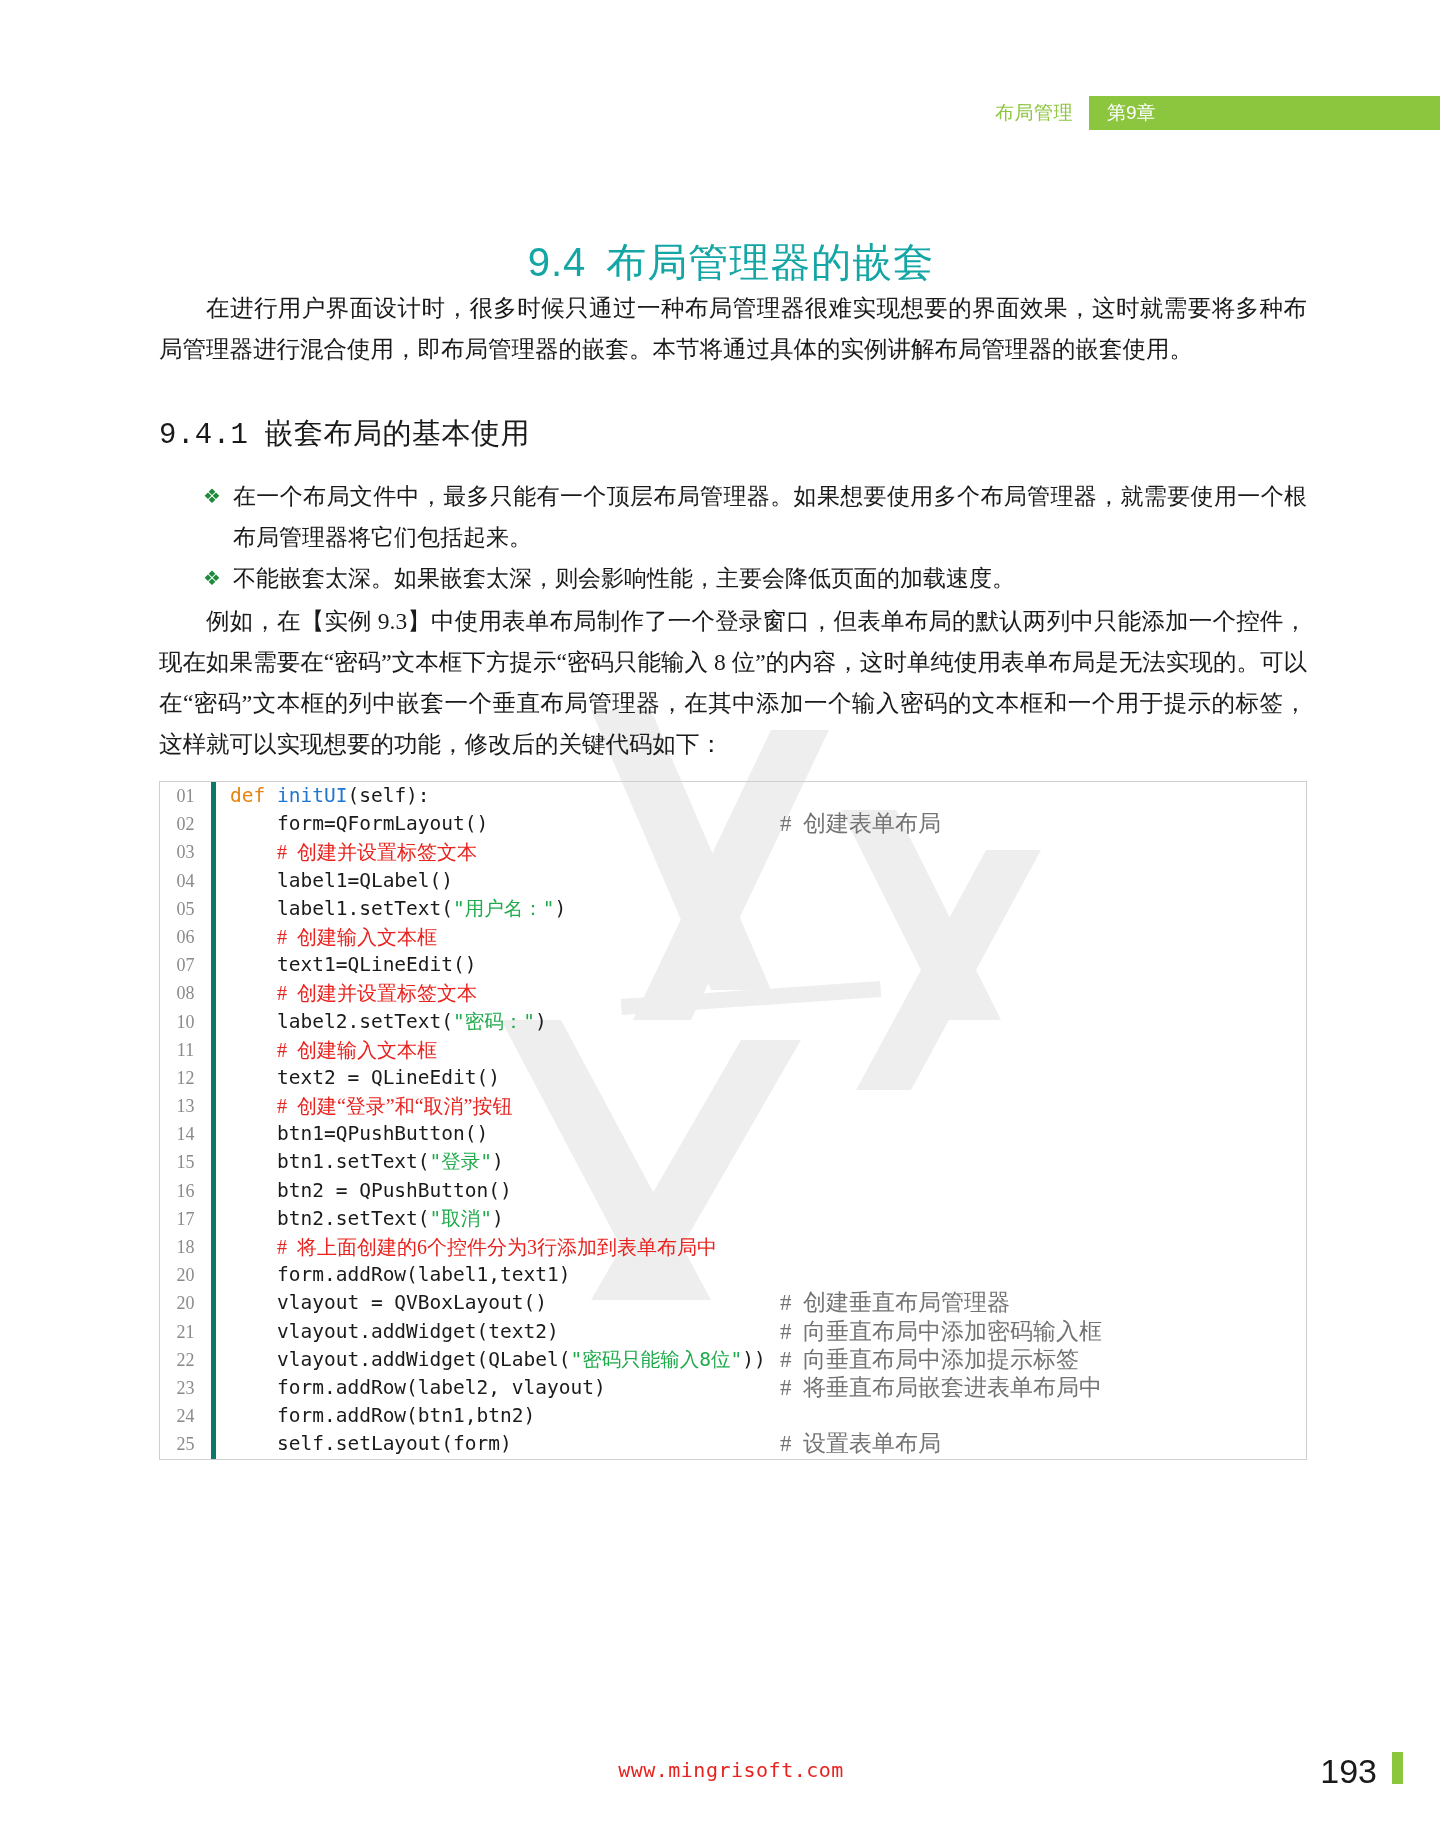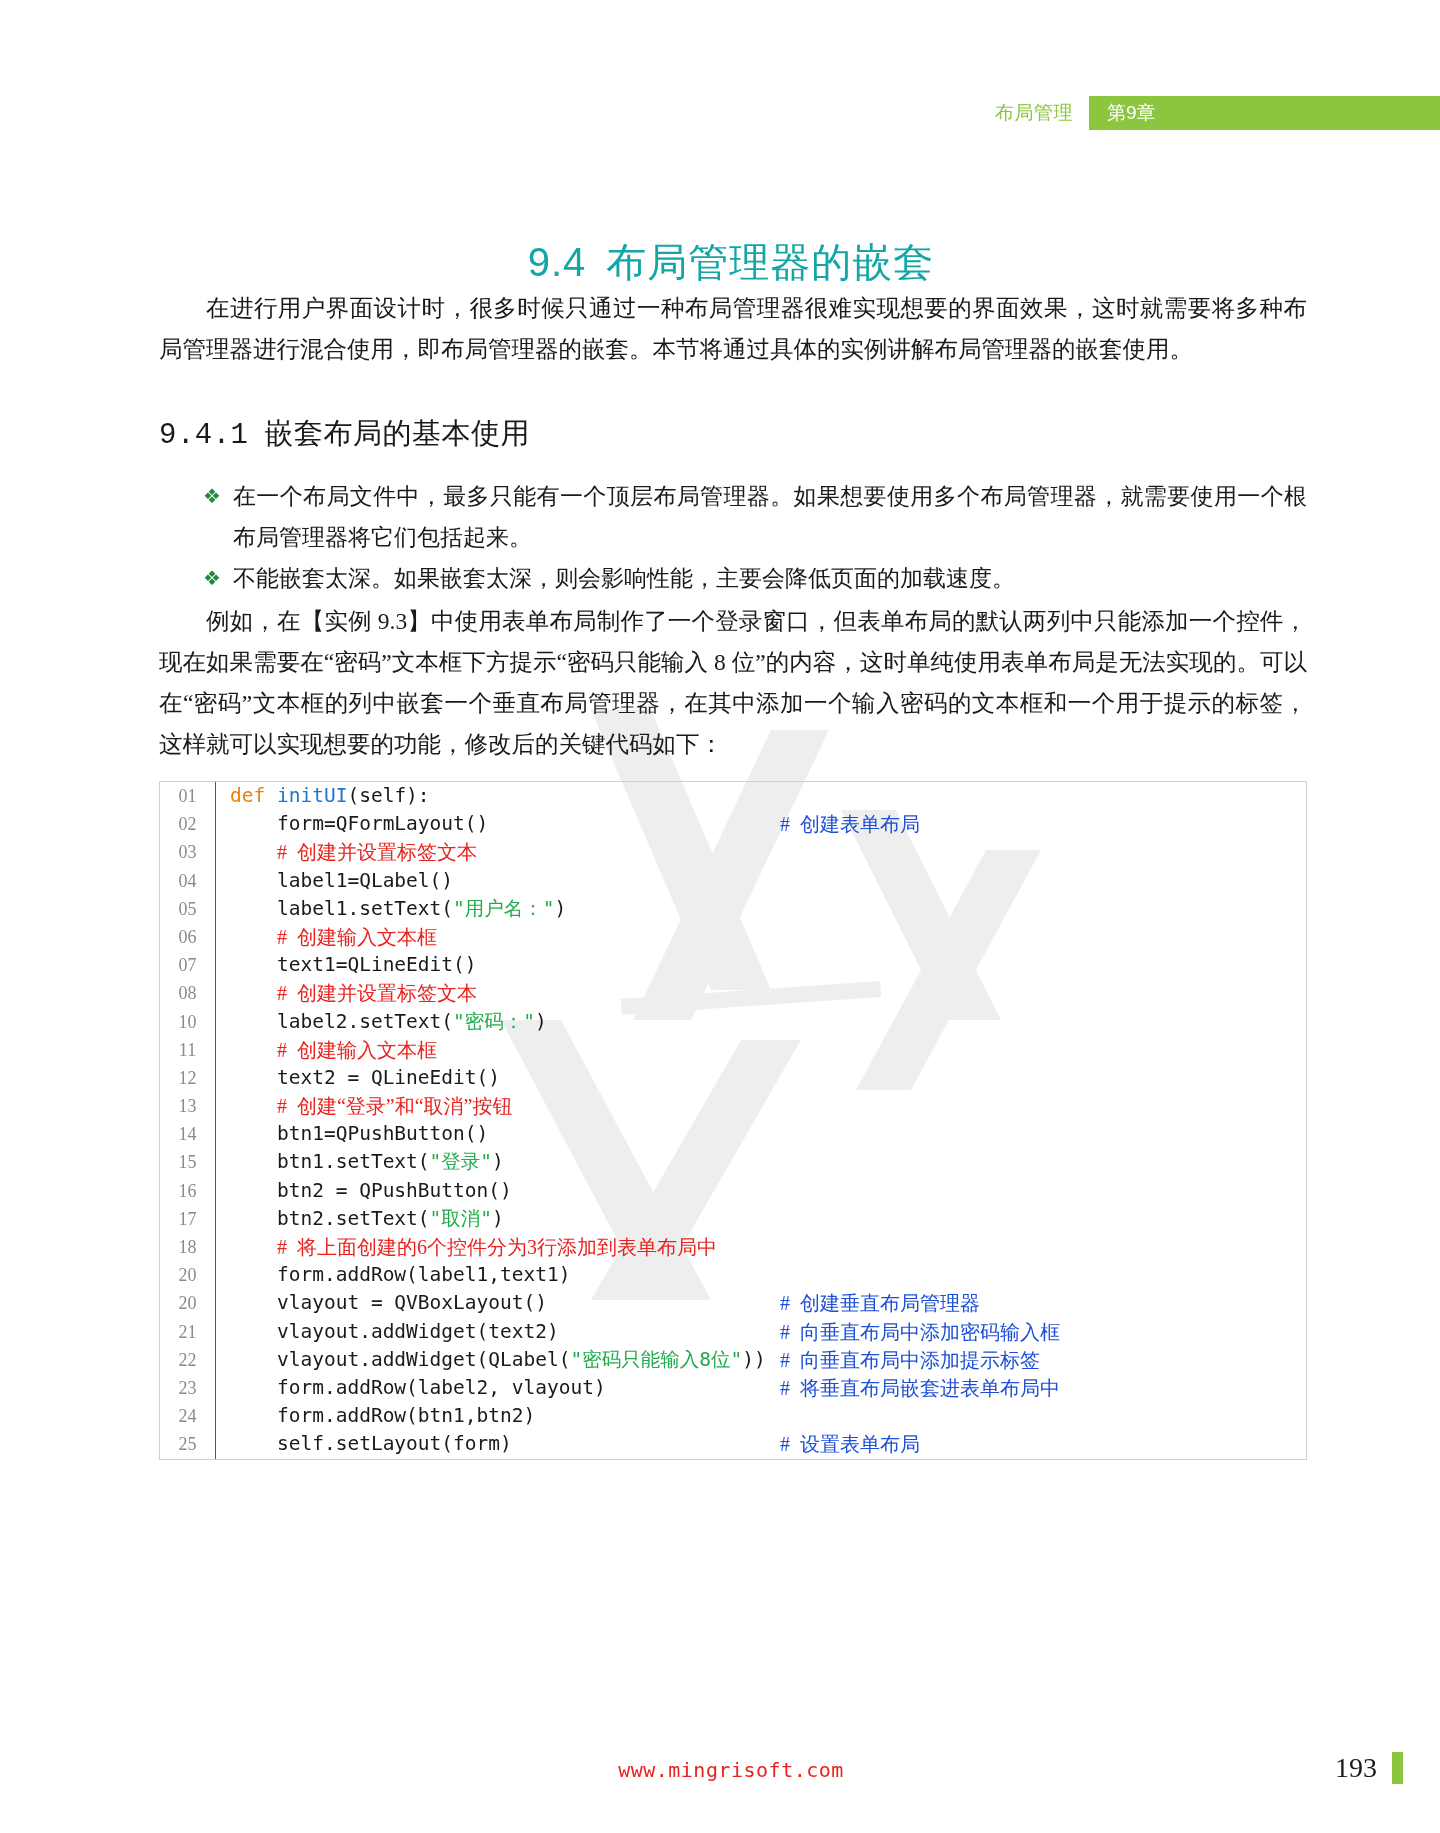--- a/index.html
+++ b/index.html
@@ -138,42 +138,42 @@
     display: block;
   }
   .ln {
     width: 56px;
     min-width: 56px;
     text-align: center;
     color: #8a8a8a;
     font-family: "Liberation Serif", serif;
     font-size: 18px;
     line-height: 28.2px;
-    border-right: 1px solid #0f766e;
+    border-right: 5px solid #0f766e;
     box-sizing: border-box;
     user-select: none;
   }
   .code-main {
     flex: 1;
     display: flex;
     align-items: flex-start;
     padding-left: 14px;
     font-family: "DejaVu Sans Mono", "Liberation Mono", monospace;
     font-size: 19.5px;
     line-height: 28.2px;
     white-space: pre;
     color: #1a1a1a;
   }
   .code-text { display: inline-block; }
   .code-cmt-right {
     position: absolute;
     left: 620px;
-    color: #1d4ed8;
+    color: #737373;
     font-family: "Liberation Serif", serif;
-    font-size: 20px;
+    font-size: 23px;
     line-height: 28.2px;
     white-space: pre;
   }
   .code-row-wrap { position: relative; display: flex; height: 28.2px; }
   .tok-kw { color: #e8820c; }
   .tok-fn { color: #1f76d1; }
   .tok-str { color: #1faa4b; }
   .tok-cmt { color: #e8231f; font-family: "Liberation Serif", serif; font-size: 20px; }
   .tok-plain { color: #1a1a1a; }
 
@@ -188,22 +188,22 @@
     font-family: "DejaVu Sans Mono", "Liberation Mono", monospace;
     font-size: 20px;
     letter-spacing: 0.5px;
     z-index: 3;
   }
   .footer-page {
     position: absolute;
     right: 74px;
     top: 1752px;
     color: #1a1a1a;
-    font-family: Liberation Serif, serif;
-    font-size: 28px;
+    font-family: Liberation Sans, sans-serif;
+    font-size: 34px;
     z-index: 3;
   }
   .footer-bar {
     position: absolute;
     right: 48px;
     top: 1752px;
     width: 11px;
     height: 32px;
     background: #8cc63e;
     z-index: 3;

